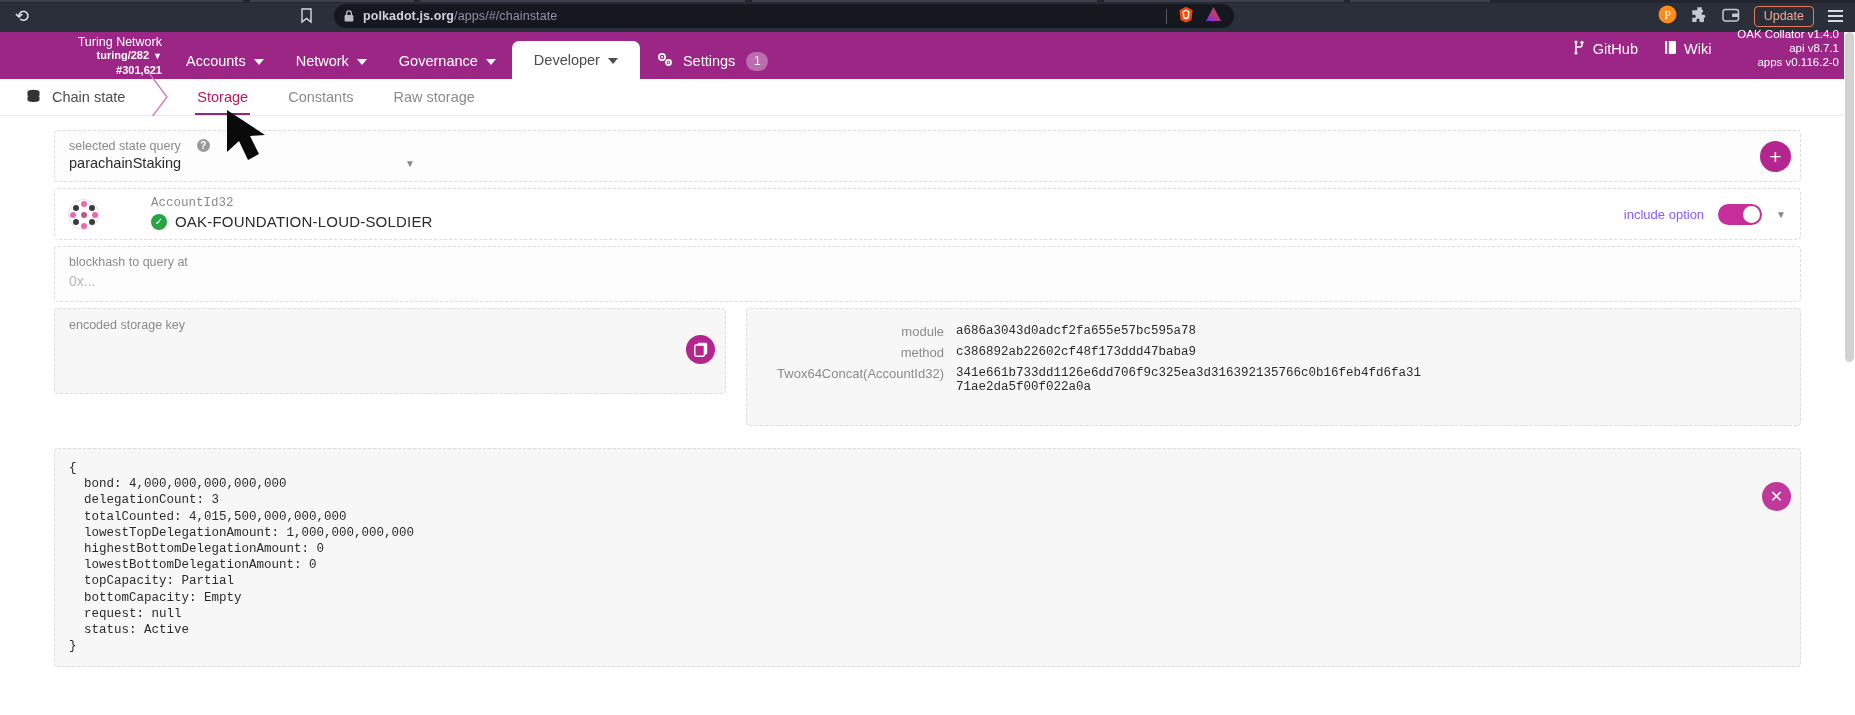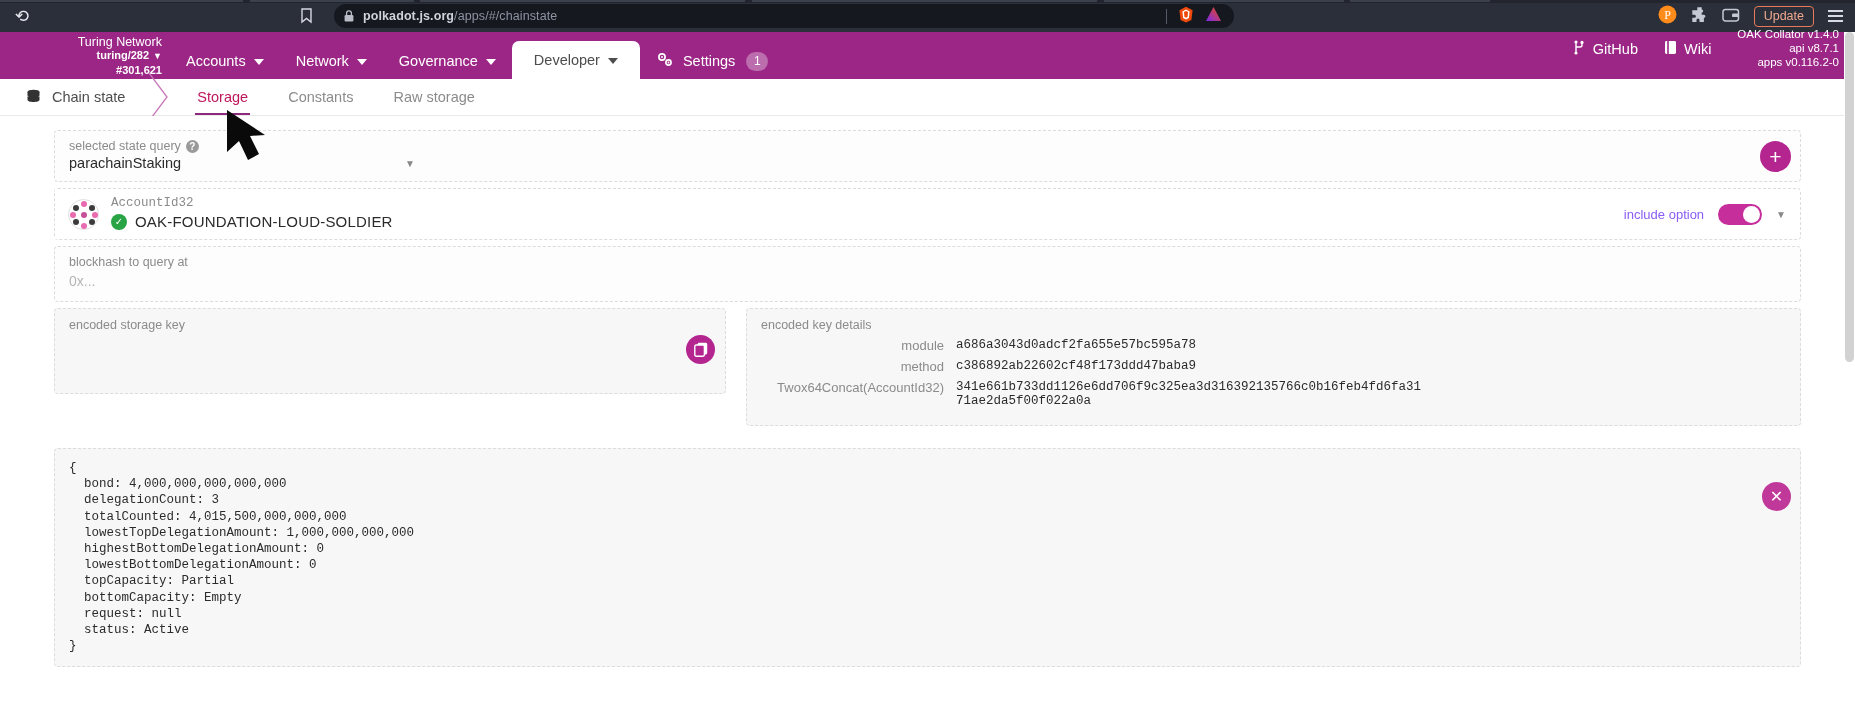--- a/index.html
+++ b/index.html
@@ -185,21 +185,21 @@
   .panel {
     border: 1px dashed #dcdcdc;
     border-radius: 4px;
     background: #fff;
     padding: 8px 14px 10px;
     margin-bottom: 6px;
   }
   .lbl {
     font-size: 12.5px;
     color: #8b8b8b;
-    display:flex; align-items:flex-end; gap:5px;
+    display:flex; align-items:flex-start; gap:16px;
     margin-bottom: 2px;
   }
   .help-ic {
     width: 13px; height: 13px; border-radius: 50%;
     background: #9a9a9a; color:#fff; font-size: 10px;
     display:inline-flex; align-items:center; justify-content:center;
     font-weight: bold;
   }
   .query-row { display:flex; align-items:center; }
   .sel-module {
@@ -248,21 +248,21 @@
     display:flex; align-items:center; justify-content:center;
     background:#fff;
     border-right: 0;
   }
   .identicon {
     width: 31px; height: 31px; border-radius: 50%;
     border: 1px solid #e0e0e0;
     position: relative; background:#fff;
   }
   .identicon i { position:absolute; border-radius:50%; }
-  .acct-main { flex:1 1 auto; padding: 7px 0 9px 0; }
+  .acct-main { flex:1 1 auto; padding: 7px 0 9px 0; margin-left: 40px; }
   .acct-type { font-size:12.5px; color:#8b8b8b; font-family:"Liberation Mono", monospace; }
   .acct-name { font-size: 15px; color:#2b2b2b; display:flex; align-items:center; gap:8px; margin-top:3px; letter-spacing:.2px;}
   .check-ic {
     width:16px; height:16px; border-radius:50%;
     background:#28a445; color:#fff; font-size:10px;
     display:inline-flex; align-items:center; justify-content:center;
   }
   .acct-right {
     display:flex; align-items:center; gap:14px;
     padding-right: 14px;
@@ -574,23 +574,20 @@
         <div class="copy-btn">
           <svg width="14" height="15" viewBox="0 0 14 15">
               <rect x="3.6" y="0.8" width="9.6" height="11.6" rx="1.4" fill="#fff"></rect>
               <rect x="0.8" y="3" width="9.6" height="11.2" rx="1.4" fill="#b4258f" stroke="#fff" stroke-width="1.4"></rect>
             </svg>
         </div>
       </div>
     </div>
     <div class="col">
       <div class="key-panel" style="min-height:118px;">
-        <div class="lbl">
-            <span>encoded key details</span>
-          </div>
         <div class="detail-row">
           <div class="detail-k">module</div>
           <div class="detail-v">a686a3043d0adcf2fa655e57bc595a78</div>
         </div>
         <div class="detail-row">
           <div class="detail-k">method</div>
           <div class="detail-v">c386892ab22602cf48f173ddd47baba9</div>
         </div>
         <div class="detail-row">
           <div class="detail-k">Twox64Concat(AccountId32)</div>

